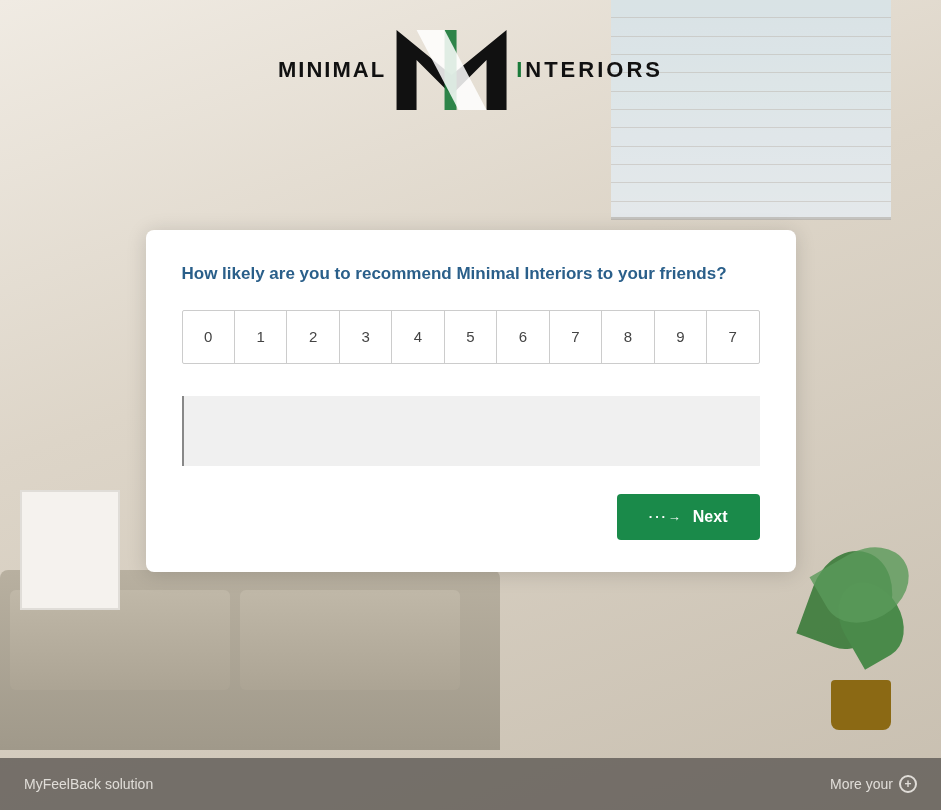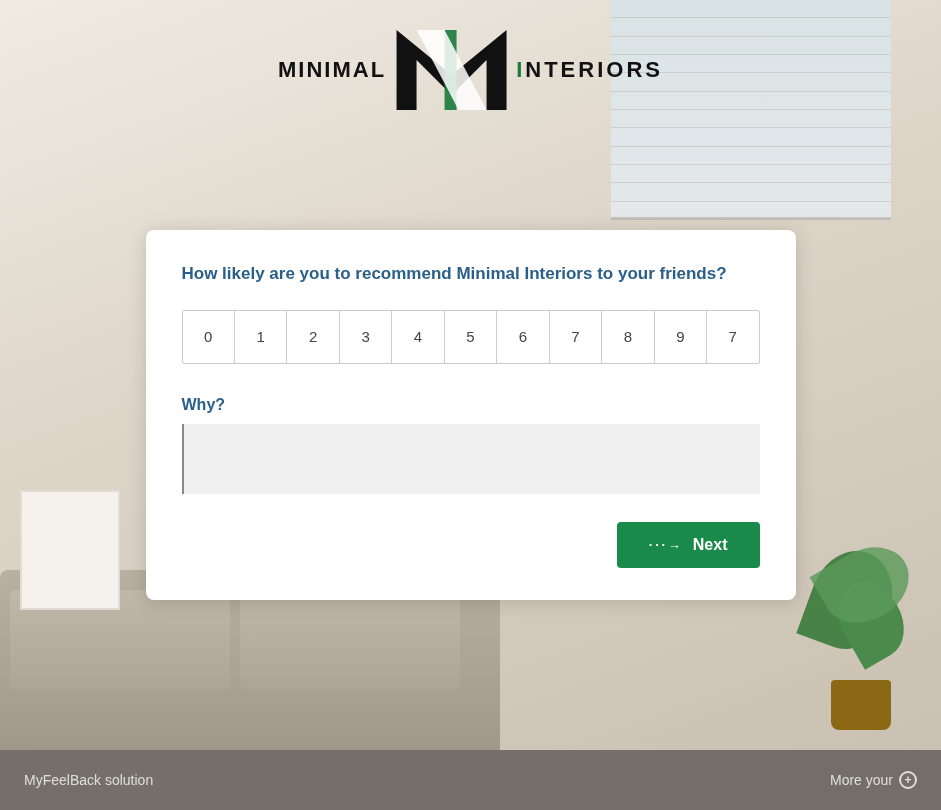--- a/index.html
+++ b/index.html
@@ -104,21 +104,21 @@
       background: #f5f2ee;
       border: 2px solid #e0ddd8;
     }
 
     
     .footer-bar {
       position: absolute;
       bottom: 0;
       left: 0;
       right: 0;
-      height: 60px;
+      height: 52px;
       background: rgba(100, 95, 90, 0.85);
       display: flex;
       align-items: center;
       justify-content: space-between;
       padding: 0 24px;
       z-index: 10;
     }
 
     .footer-left {
       color: #e0ddd8;
@@ -353,21 +353,20 @@
     <div class="nps-cell">4</div>
     <div class="nps-cell">5</div>
     <div class="nps-cell">6</div>
     <div class="nps-cell">7</div>
     <div class="nps-cell">8</div>
     <div class="nps-cell">9</div>
     <div class="nps-cell">7</div>
   </div>
 
   
-  <div class="why-label">Why?</div>
 
   
   <textarea class="why-input" placeholder="" style=""></textarea>
 
   
   <div class="next-btn-container">
     <button class="next-btn">
       <span class="next-btn-arrows">···→</span>
       <span>Next</span>
     </button>

